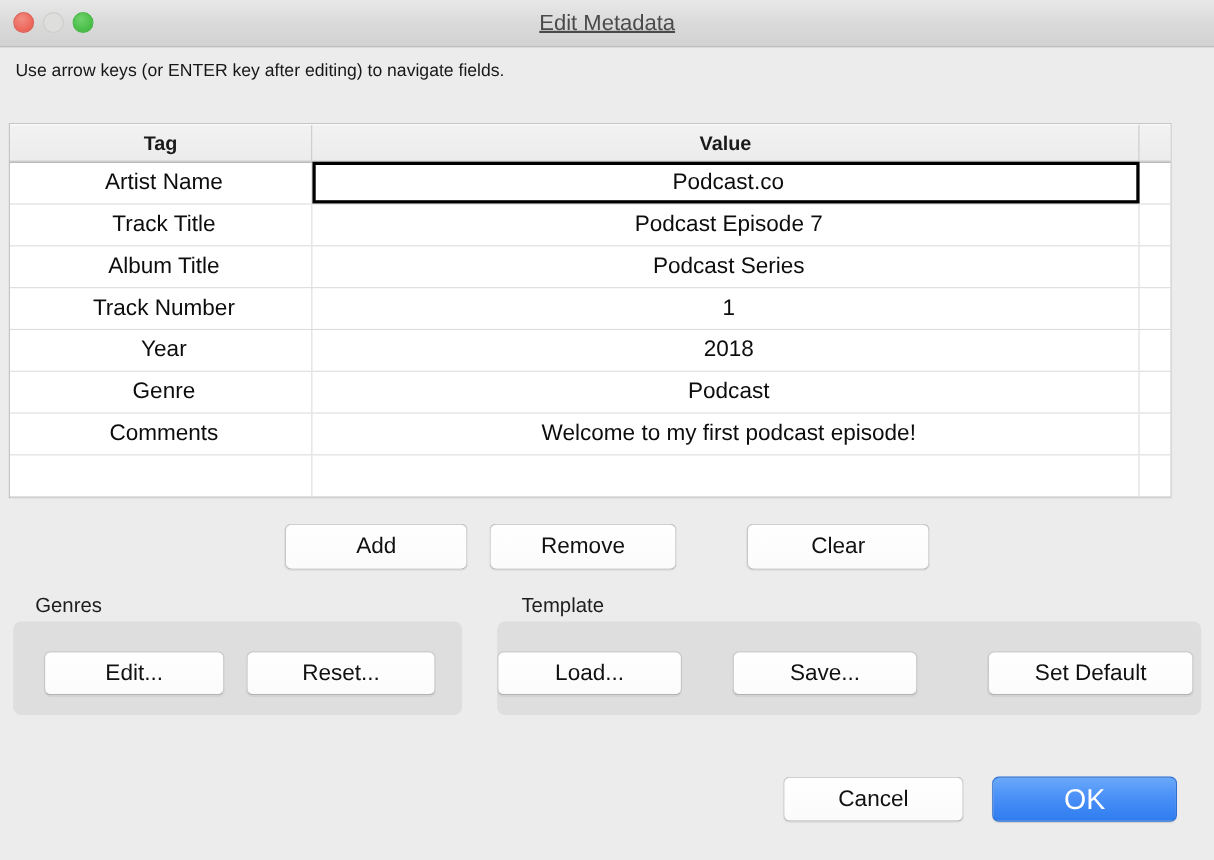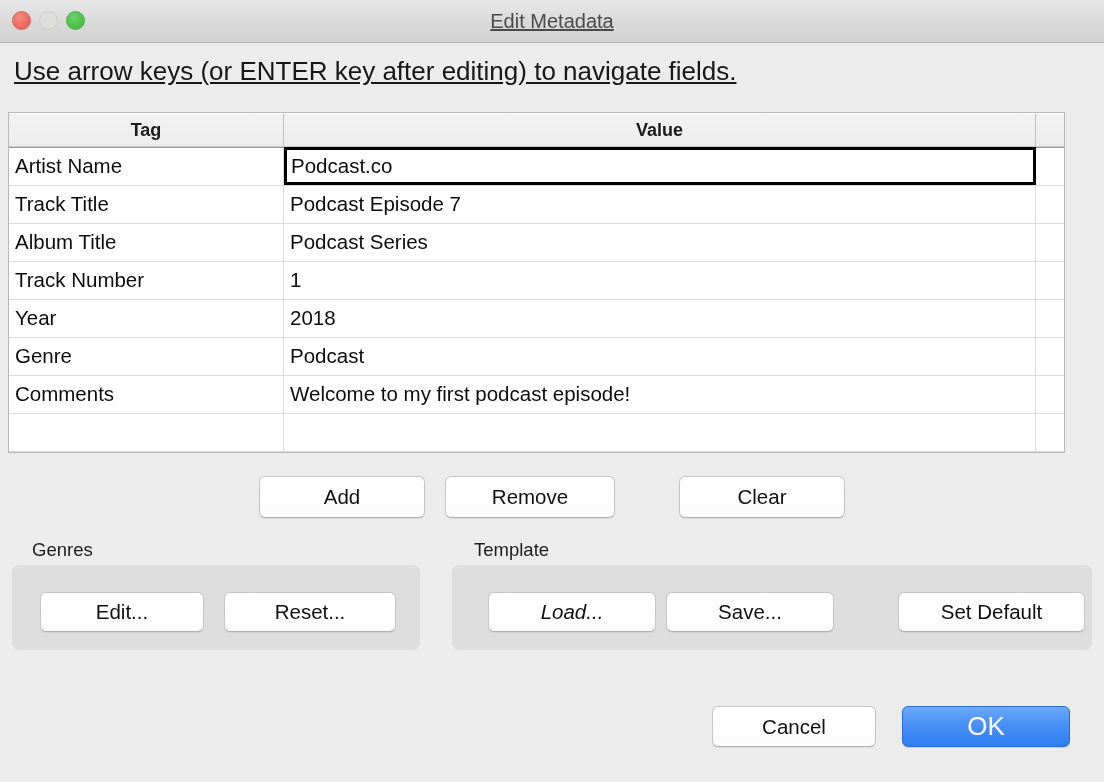--- a/index.html
+++ b/index.html
@@ -60,24 +60,23 @@
     font-size: 20px;
     color: #4a4a4a;
     text-decoration: underline;
   }
 
   
   .instruction {
     position: absolute;
     left: 14px;
     top: 56px;
-    font-size: 26px;
+    font-size: 16px;
     color: #171717;
     white-space: nowrap;
-    text-decoration: underline;
   }
 
   
   .table-frame {
     position: absolute;
     left: 8px;
     top: 112px;
     width: 1057px;
     height: 341px;
     box-sizing: border-box;
@@ -104,20 +103,21 @@
     border-top: 1px solid #ffffff;
     border-bottom: 1px solid #c9c9c9;
   }
   .th.tag-col { width: 275px; }
   .th.value-col { width: 752px; }
   .th.pad-col { flex: 1; border-right: none; }
 
   .tbody {
     position: relative;
     background: #fff;
+    text-align: center;
   }
   .trow {
     display: flex;
     height: 38px;
     box-sizing: border-box;
     border-bottom: 1px solid #dcdcdc;
   }
   .cell {
     box-sizing: border-box;
     height: 37px;
@@ -190,21 +190,21 @@
     border-radius: 7px;
   }
 
   #genres-label { left: 32px; top: 539px; }
   #genres-box   { left: 12px; top: 565px; width: 408px; height: 85px; }
   #btn-edit     { position: absolute; left: 40px; top: 592px; width: 164px; height: 40px; }
   #btn-reset    { position: absolute; left: 224px; top: 592px; width: 172px; height: 40px; }
 
   #template-label { left: 474px; top: 539px; }
   #template-box   { left: 452px; top: 565px; width: 640px; height: 85px; }
-  #btn-load       { position: absolute; left: 488px; top: 592px; width: 168px; height: 40px; font-style: italic; }
+  #btn-load       { position: absolute; left: 452px; top: 592px; width: 168px; height: 40px; }
   #btn-save       { position: absolute; left: 666px; top: 592px; width: 168px; height: 40px; }
   #btn-setdefault { position: absolute; left: 898px; top: 592px; width: 187px; height: 40px; }
 
   
   #btn-cancel {
     position: absolute;
     left: 712px;
     top: 706px;
     width: 164px;
     height: 41px;

